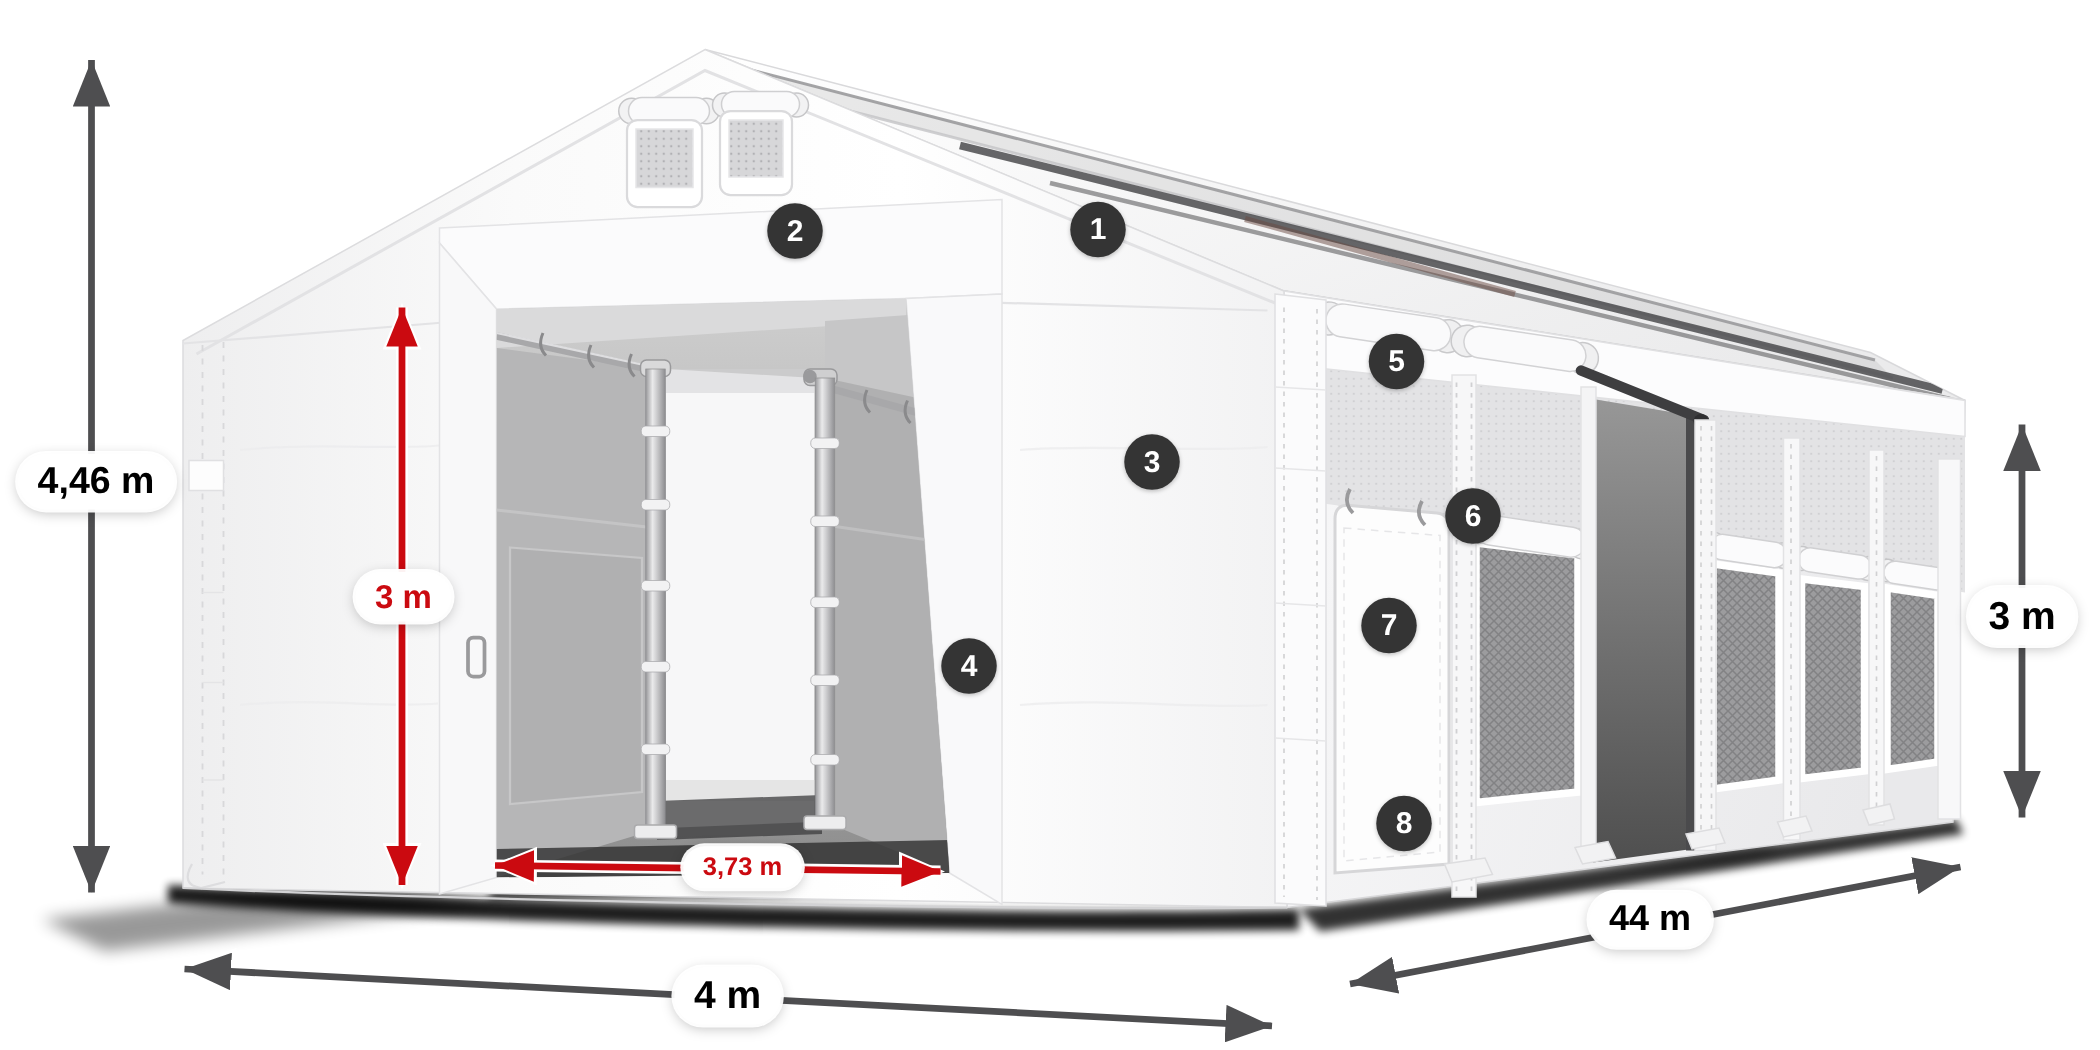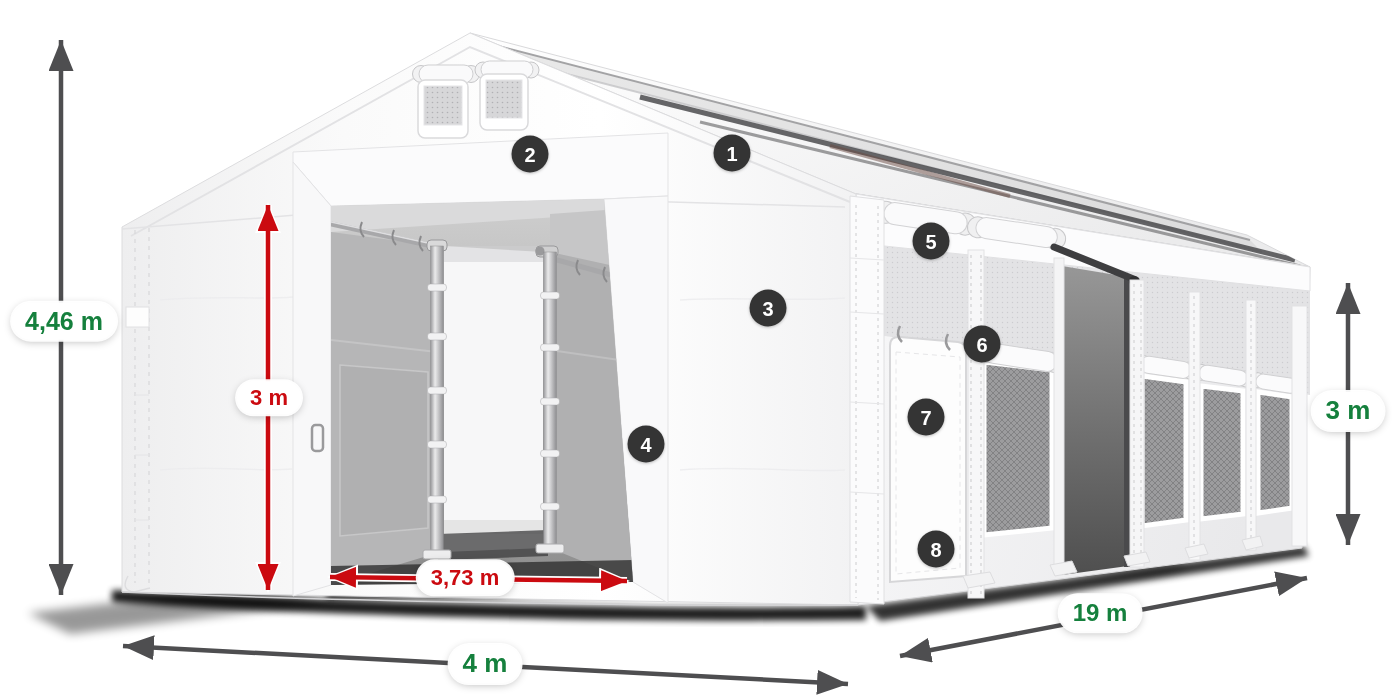--- a/index.html
+++ b/index.html
@@ -9,21 +9,21 @@
     position:absolute;transform:translate(-50%,-50%);
     width:37px;height:37px;border-radius:50%;
     background:#343434;color:#ffffff;
     display:flex;align-items:center;justify-content:center;
     font-weight:bold;font-size:20px;line-height:1;
     box-shadow:0 1px 3px rgba(0,0,0,.25);
   }
   .pill{
     position:absolute;transform:translate(-50%,-50%);
     background:#ffffff;border-radius:20px;
-    padding:4px 13px;font-weight:bold;color:#15803d;
+    padding:4px 13px;font-weight:bold;color:#000000;
     white-space:nowrap;line-height:1.15;
     box-shadow:0 0 0 2px rgba(255,255,255,.95), 0 2px 9px rgba(0,0,0,.28);
   }
   .pill.red{color:#cb0a10;}
 </style>
 </head>
 <body>
 
 <div class="stage">
 
@@ -351,18 +351,18 @@
 <div class="badge" style="left:530px;top:154px">2</div>
 <div class="badge" style="left:768px;top:308px">3</div>
 <div class="badge" style="left:646px;top:444px">4</div>
 <div class="badge" style="left:931px;top:241px">5</div>
 <div class="badge" style="left:982px;top:344px">6</div>
 <div class="badge" style="left:926px;top:417px">7</div>
 <div class="badge" style="left:936px;top:549px">8</div>
 
 <div class="pill" style="left:64px;top:321px;font-size:25px">4,46 m</div>
 <div class="pill red" style="left:269px;top:398px;font-size:22px">3 m</div>
-<div class="pill red" style="left:465px;top:578px;font-size:22px">3,73 m</div>
+<div class="pill red" style="left:495px;top:578px;font-size:17px">3,73 m</div>
 <div class="pill" style="left:485px;top:664px;font-size:26px">4 m</div>
-<div class="pill" style="left:1100px;top:613px;font-size:24px">19 m</div>
+<div class="pill" style="left:1100px;top:613px;font-size:24px">44 m</div>
 <div class="pill" style="left:1348px;top:411px;font-size:26px">3 m</div>
 
 </div>
 
 </body></html>

